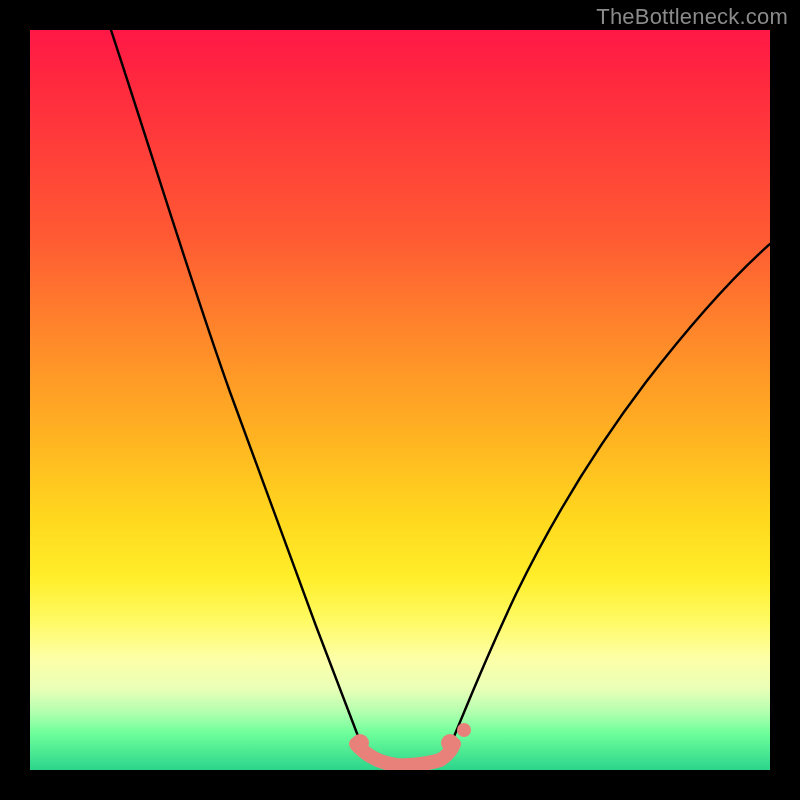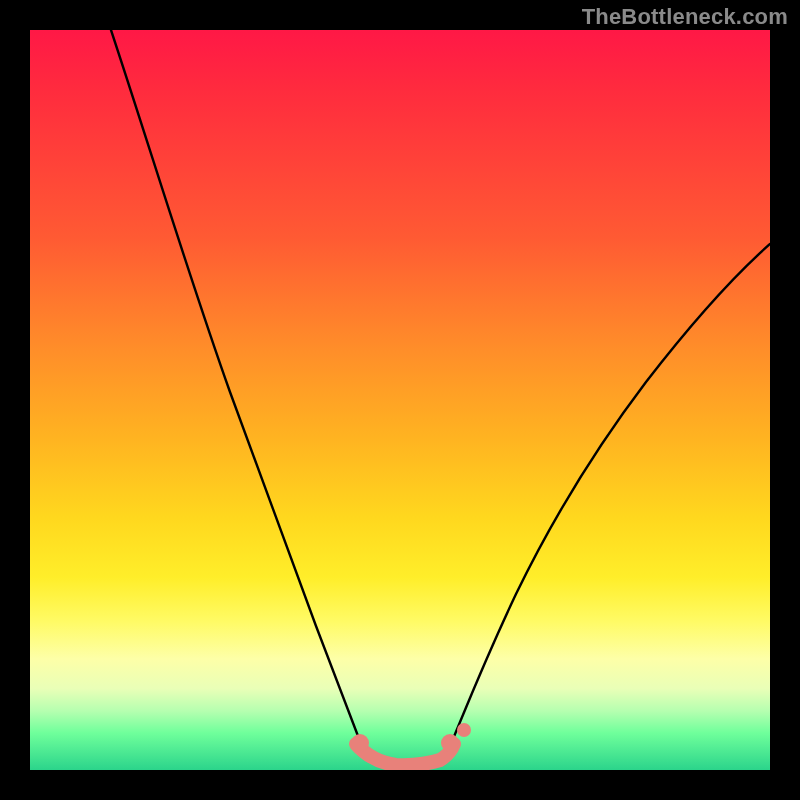--- a/index.html
+++ b/index.html
@@ -40,21 +40,21 @@
       #b6ffb0 92%,
       #6fff9b 95%,
       #2bd48b 100%
     );
   }
   .watermark {
     position: absolute;
     top: 4px;
     right: 12px;
     font-size: 22px;
-    font-weight: 700;
+    font-weight: 400;
     color: #8a8a8a;
     letter-spacing: 0.2px;
     user-select: none;
   }
   svg.curves {
     position: absolute;
     left: 0;
     top: 0;
     width: 740px;
     height: 740px;

